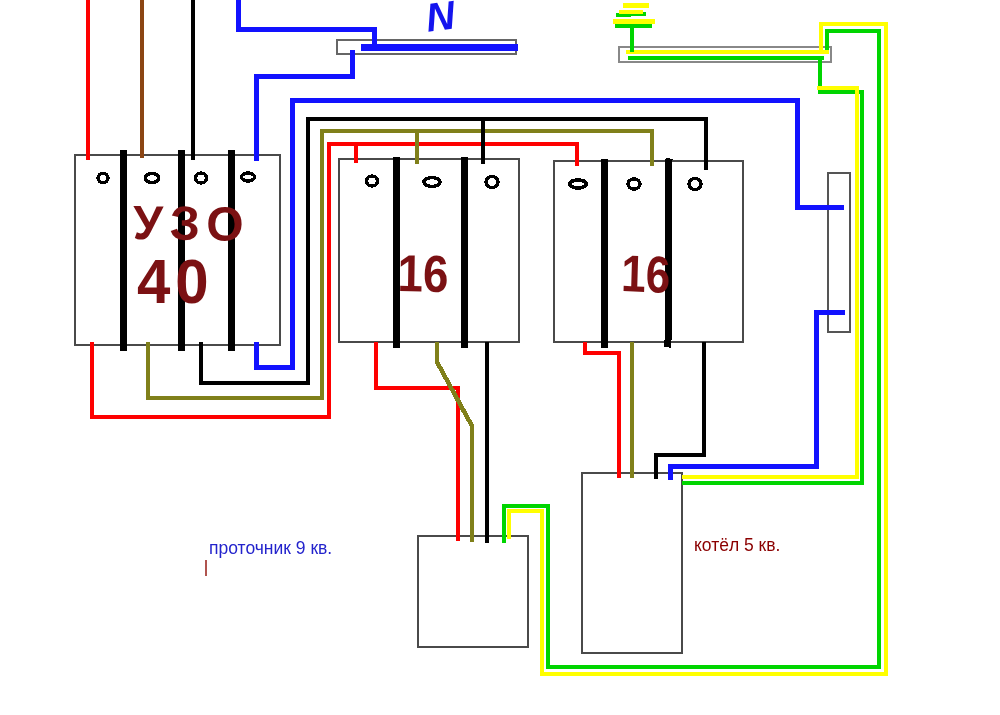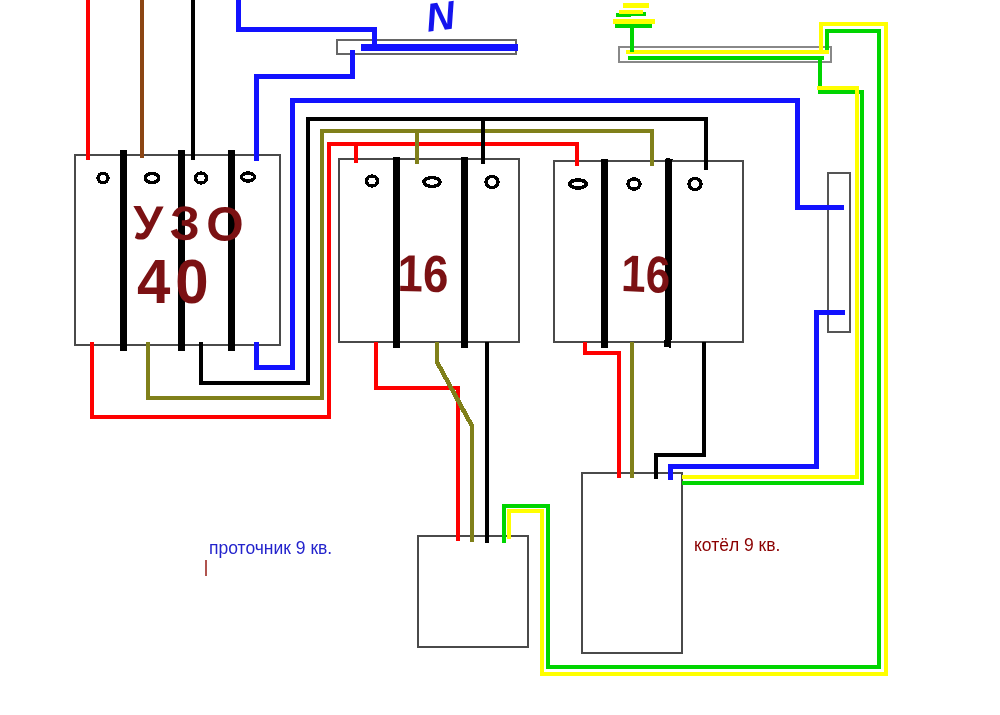--- a/index.html
+++ b/index.html
@@ -138,14 +138,14 @@
     </g>
   </svg>
 
   <div class="lbl lbl-n">N</div>
   <div class="lbl lbl-rcd-type">УЗО</div>
   <div class="lbl lbl-rcd-rating">40</div>
   <div class="lbl lbl-16a">16</div>
   <div class="lbl lbl-16b">16</div>
   <div class="text-cursor"></div>
   <div class="lbl lbl-heater">проточник 9 кв.</div>
-  <div class="lbl lbl-boiler">котёл 9 кв.</div>
+  <div class="lbl lbl-boiler">котёл 5 кв.</div>
 </div>
 
 </body></html>

